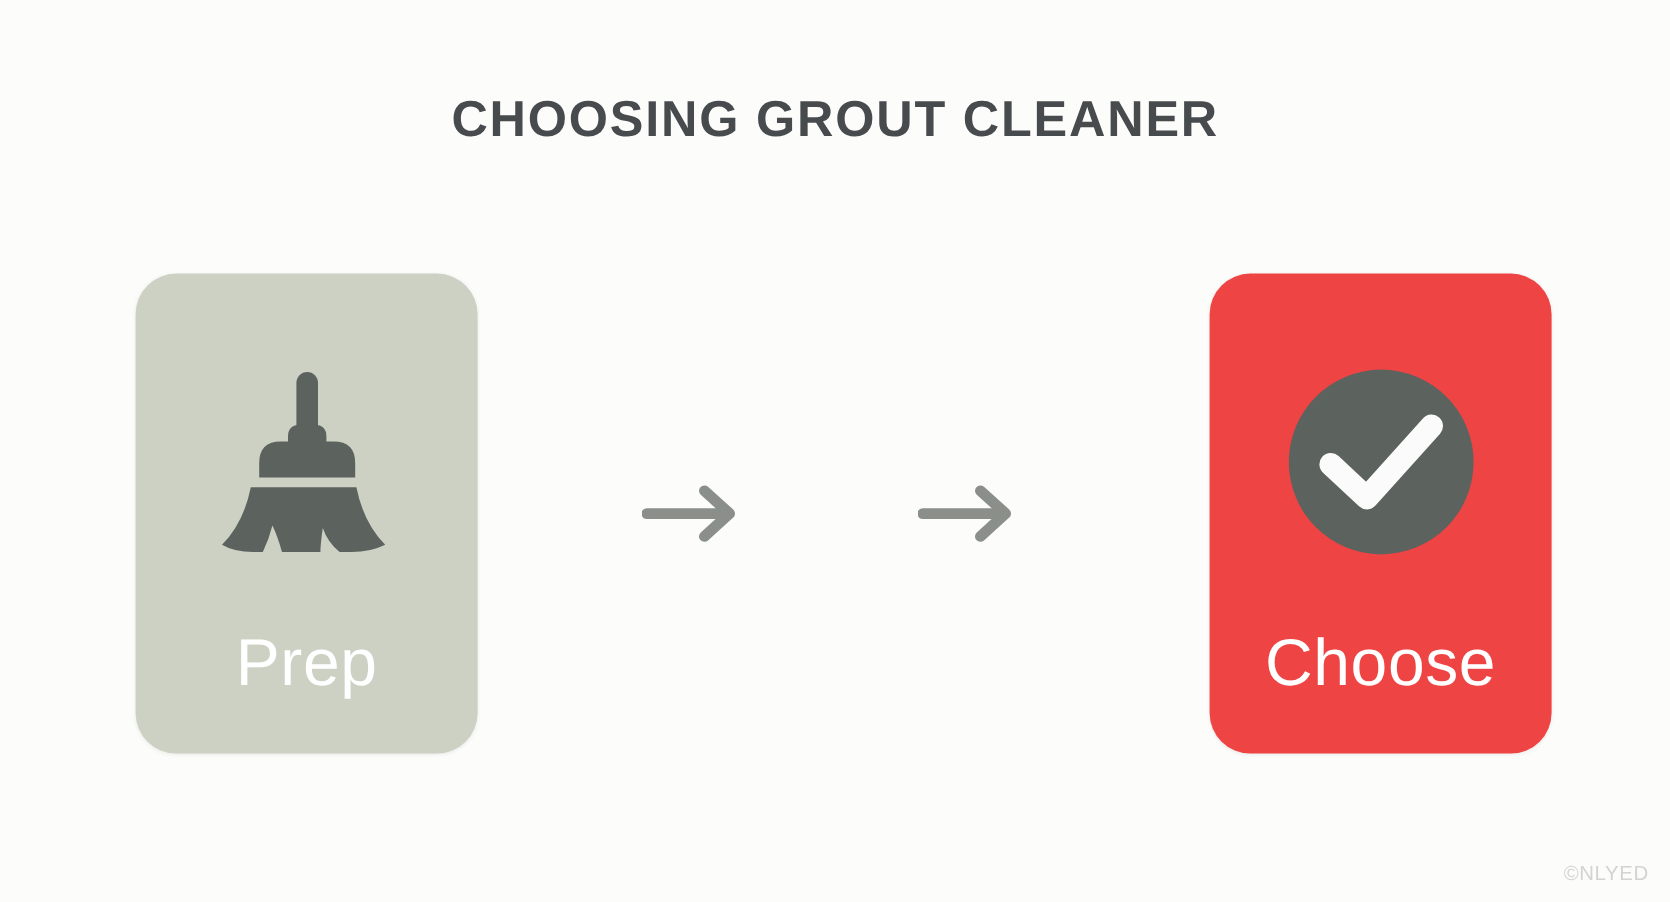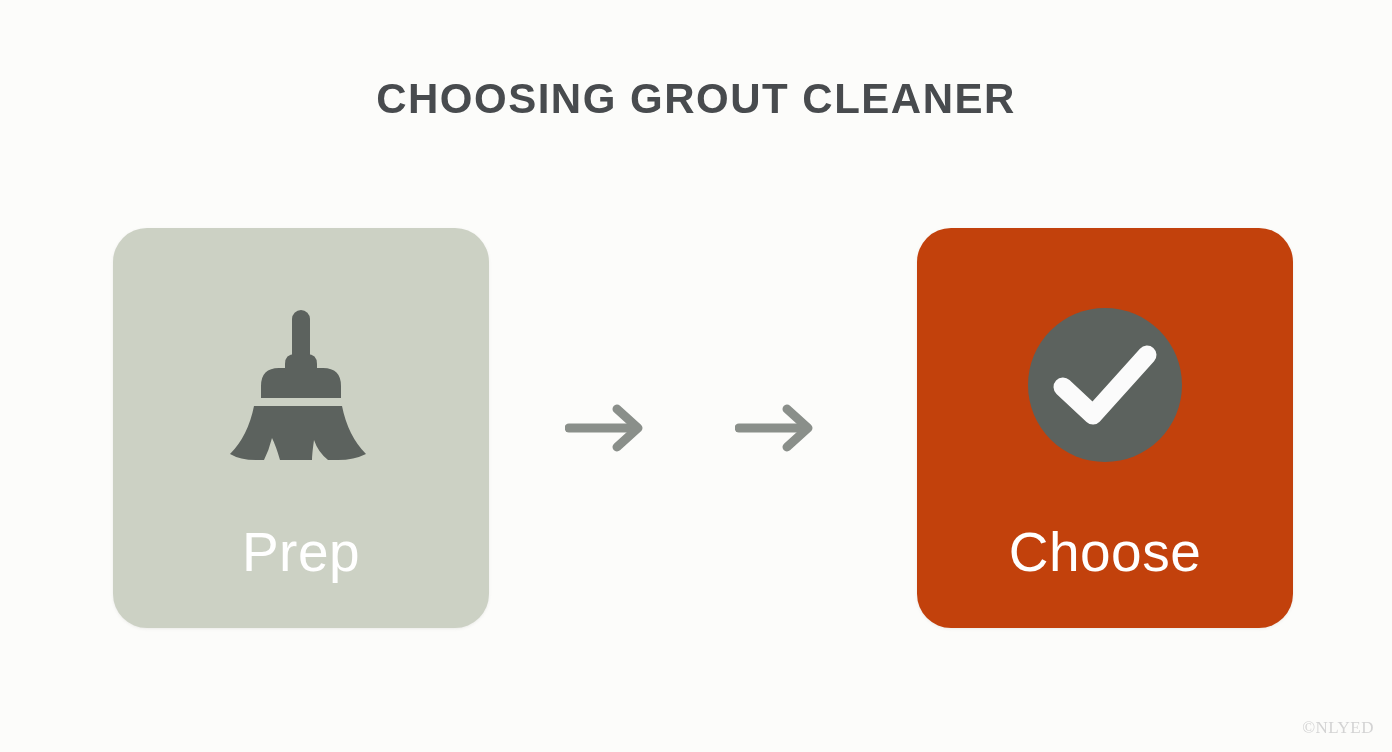--- a/index.html
+++ b/index.html
@@ -44,30 +44,30 @@
     top: 228px;
     left: 113px;
     width: 1180px;
     height: 400px;
     display: flex;
     align-items: center;
     justify-content: space-between;
   }
 
   .card {
-    width: 376px;
+    width: 285px;
     height: 400px;
     border-radius: 34px;
     position: relative;
     flex: 0 0 auto;
     box-shadow: 0 1px 3px rgba(120,125,120,0.12);
   }
   .card-1 { background: #ccd1c4; }
   .card-2 { background: #a9b9a2; }
-  .card-3 { background: #c2410c; margin-left: 16px; }
+  .card-3 { background: #ef4444; margin-left: 16px; }
 
   .icon-wrap {
     position: absolute;
     left: 0;
     top: 62px;
     width: 100%;
     height: 190px;
     display: flex;
     align-items: center;
     justify-content: center;
@@ -97,21 +97,21 @@
   }
 
   
   .watermark {
     position: absolute;
     right: 18px;
     bottom: 14px;
     font-size: 17px;
     color: #d3d3d3;
     letter-spacing: 0.5px;
-    font-family: Liberation Serif, serif;
+    font-family: Liberation Sans, sans-serif;
   }
 </style>
 </head>
 <body>
 
 <div class="canvas">
 
   <div class="title">CHOOSING GROUT CLEANER</div>
 
   <div class="flow">

